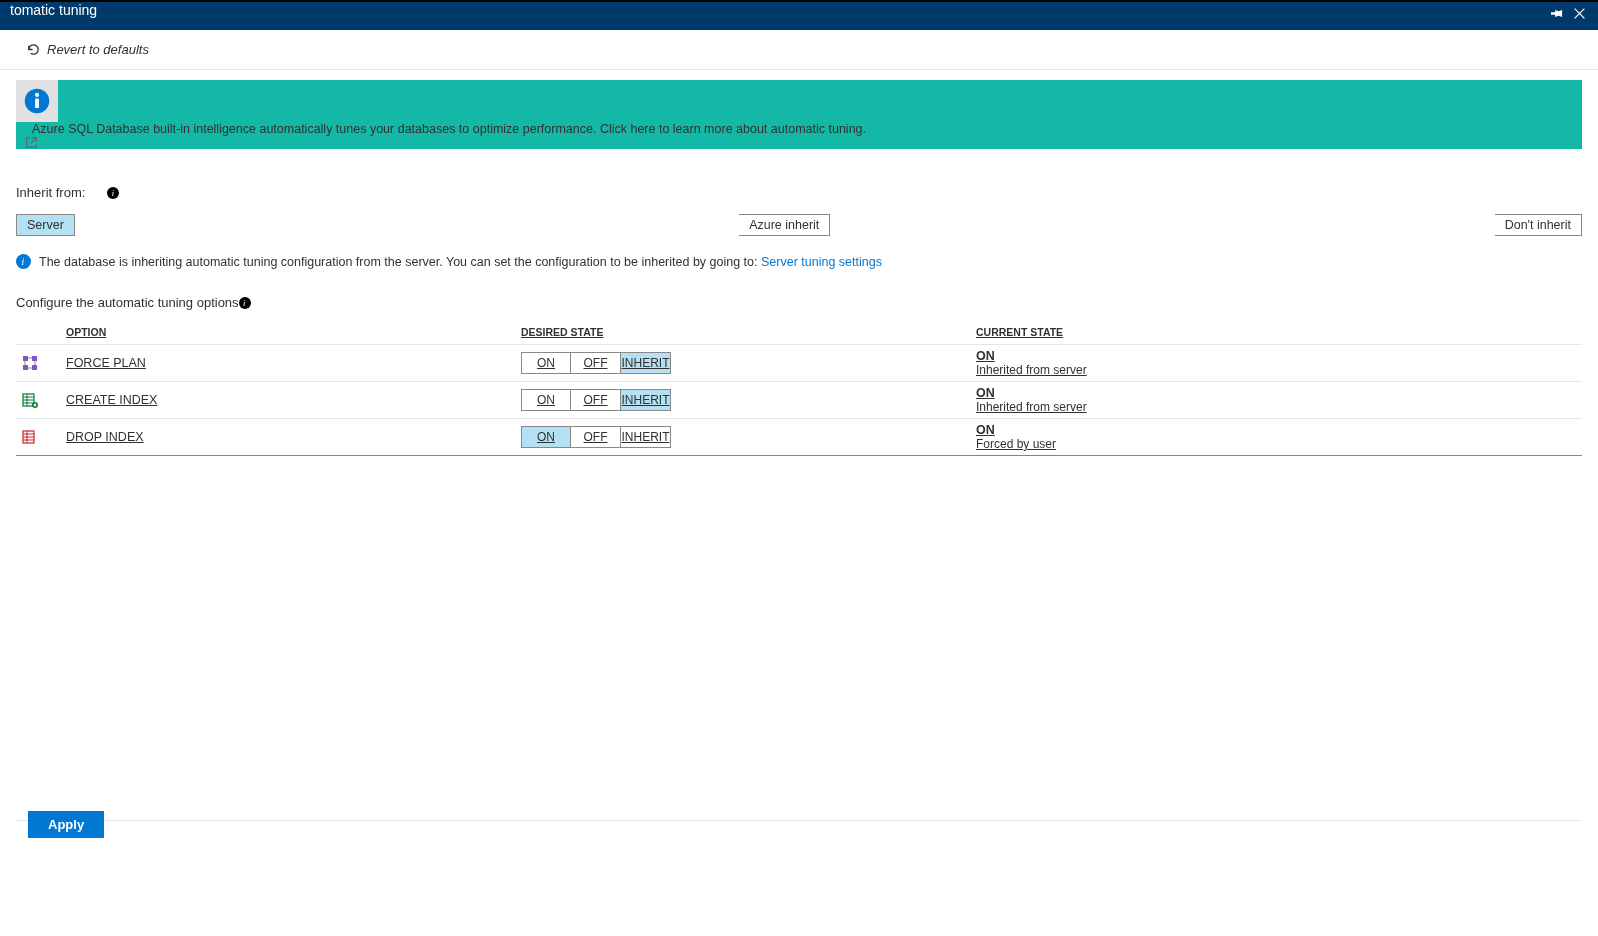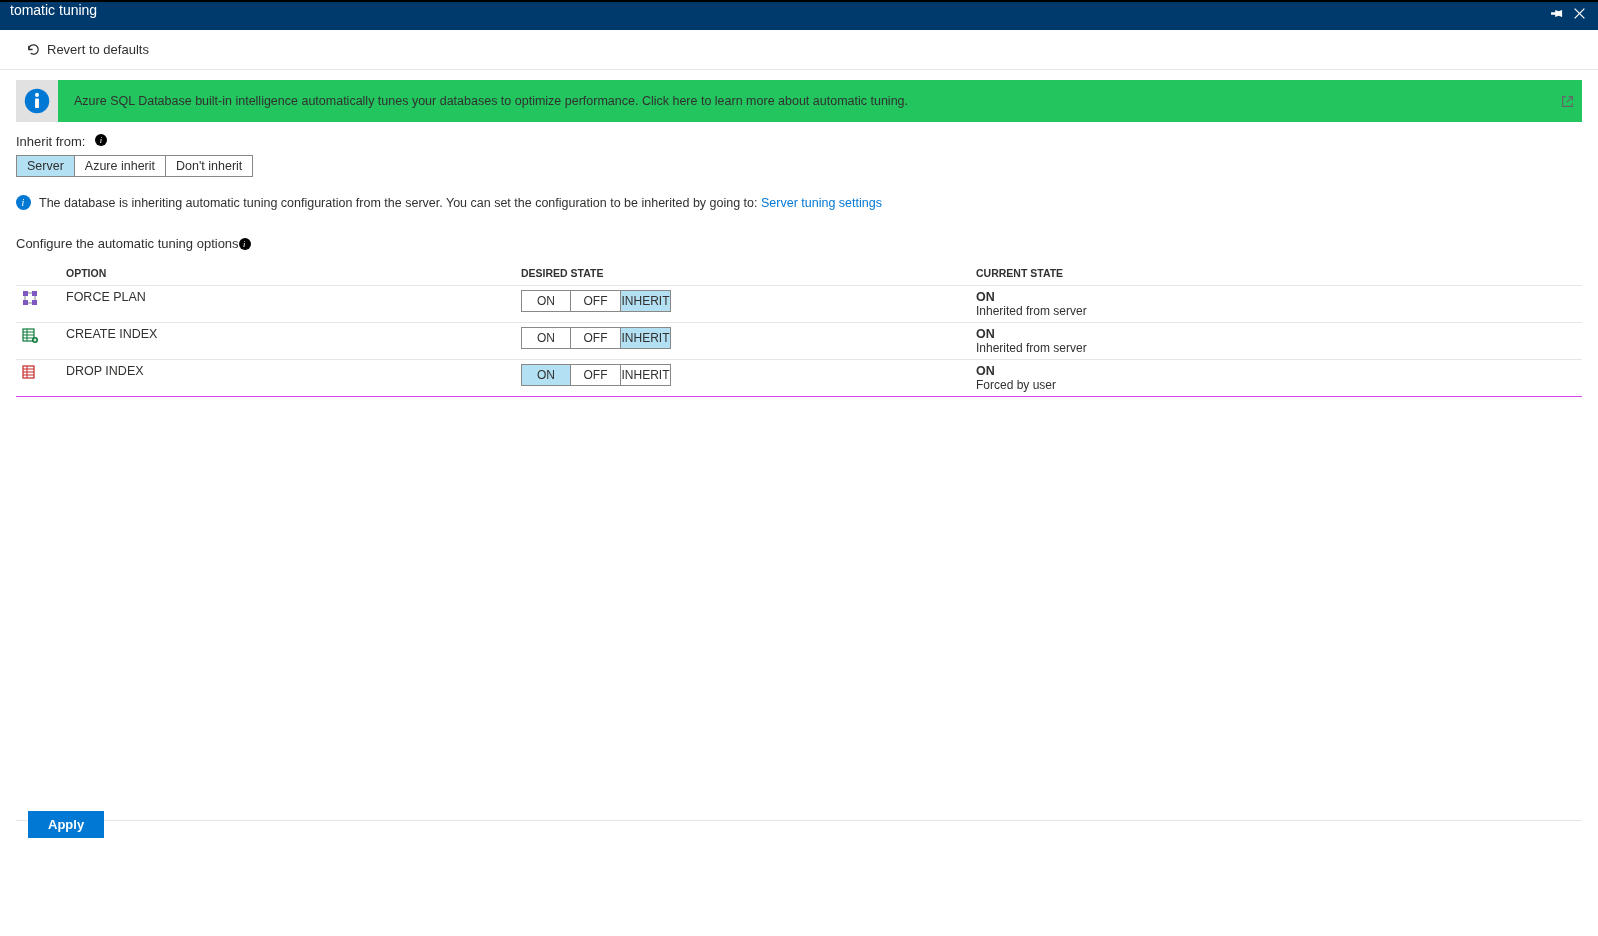--- a/index.html
+++ b/index.html
@@ -1,38 +1,38 @@
 <!DOCTYPE html>
 <html><head>
 <meta charset="utf-8">
 <style>
 * { box-sizing: border-box; margin: 0; padding: 0; }
 body { font-family: "Segoe UI", Arial, sans-serif; font-size: 13px; color: #323130; background: #fff; }
 .topbar { background: #003a6c; color: #fff; height: 30px; display: flex; align-items: flex-start; padding: 0 8px; border-top: 2px solid #000; }
 .topbar .title { flex: 1; font-size: 14px; padding-left: 2px; }
 .topbar .icon-btn { width: 22px; height: 22px; display: flex; align-items: center; justify-content: center; cursor: pointer; color: #fff; }
-.toolbar { height: 40px; display: flex; align-items: center; padding: 0 26px; border-bottom: 1px solid #e6e6e6; }
+.toolbar { height: 40px; display: flex; align-items: center; padding: 0 26px; border-bottom: 1px solid #e6e6e6; font-style: italic; }
 .revert { display: flex; align-items: center; gap: 6px; cursor: pointer; font-size: 13px; color: #323130; }
 .content { padding: 10px 16px 0 16px; }
-.info-banner { background: #22c55e; display: flex; align-items: center; min-height: 42px; position: relative; }
+.info-banner { background: #14b8a6; display: flex; min-height: 42px; position: relative; flex-direction: column; }
 .info-banner .icon-wrap { width: 42px; height: 42px; background: #e1e1e1; display: flex; align-items: center; justify-content: center; }
 .info-banner .msg { padding: 0 16px; font-size: 12.5px; flex: 1; }
 .info-banner .ext-link { width: 30px; display: flex; align-items: center; justify-content: center; color: #666; cursor: pointer; }
-.section-label { font-size: 13px; margin-top: 12px; display: flex; gap: 10px; }
+.section-label { font-size: 13px; margin-top: 36px; display: flex; align-items: center; gap: 22px; }
 .info-dot { width: 12px; height: 12px; border-radius: 50%; background: #000; color: #fff; font-size: 8.5px; display: inline-flex; align-items: center; justify-content: center; font-style: italic; font-family: Georgia, serif; padding-right:1px; }
-.seg-group { display: flex; margin-top: 6px; }
+.seg-group { display: flex; margin-top: 14px; justify-content: space-between; }
 .seg { border: 1px solid #8a8886; padding: 3px 10px; font-size: 12.5px; cursor: pointer; background: #fff; color:#323130; }
 .seg + .seg { border-left: none; }
 .seg.selected { background: #b3e0f2; }
 .status-line { margin-top: 18px; font-size: 12.5px; display: flex; align-items: center; gap: 8px; }
 .status-line a { color: #0078d4; text-decoration: none; }
 .blue-circle { width: 15px; height: 15px; border-radius: 50%; background: #0078d4; color: #fff; font-size: 10px; display: flex; align-items: center; justify-content: center; font-style: italic; font-family: Georgia, serif; padding-right:1px; }
 .config-label { margin-top: 26px; font-size: 13px; display: flex; align-items: center; gap: 0; }
 .table { margin-top: 10px; width: 100%; }
-.thead, .trow { display: flex; align-items: flex-start; }
+.thead, .trow { display: flex; align-items: center; text-decoration: underline; }
 .thead { font-size: 10.5px; font-weight: 600; color: #323130; text-transform: uppercase; padding: 6px 0; }
 .col-icon { width: 50px; display:flex; justify-content:flex-start; padding-left:6px;}
 .col-option { flex: 0 0 455px; }
 .col-desired { flex: 0 0 455px; }
 .col-current { flex: 1; }
 .trow { border-top: 1px solid #e6e6e6; padding: 4px 0; min-height: 33px; }
 .trow:last-child { border-bottom: 1px solid #d946ef; }
 .trow .col-option { font-size: 12.5px; }
 .state-seg-group { display: flex; }
 .state-seg { border: 1px solid #8a8886; width: 50px; text-align: center; padding: 3px 0; font-size: 12px; cursor: pointer; background: #fff; color:#323130;}

